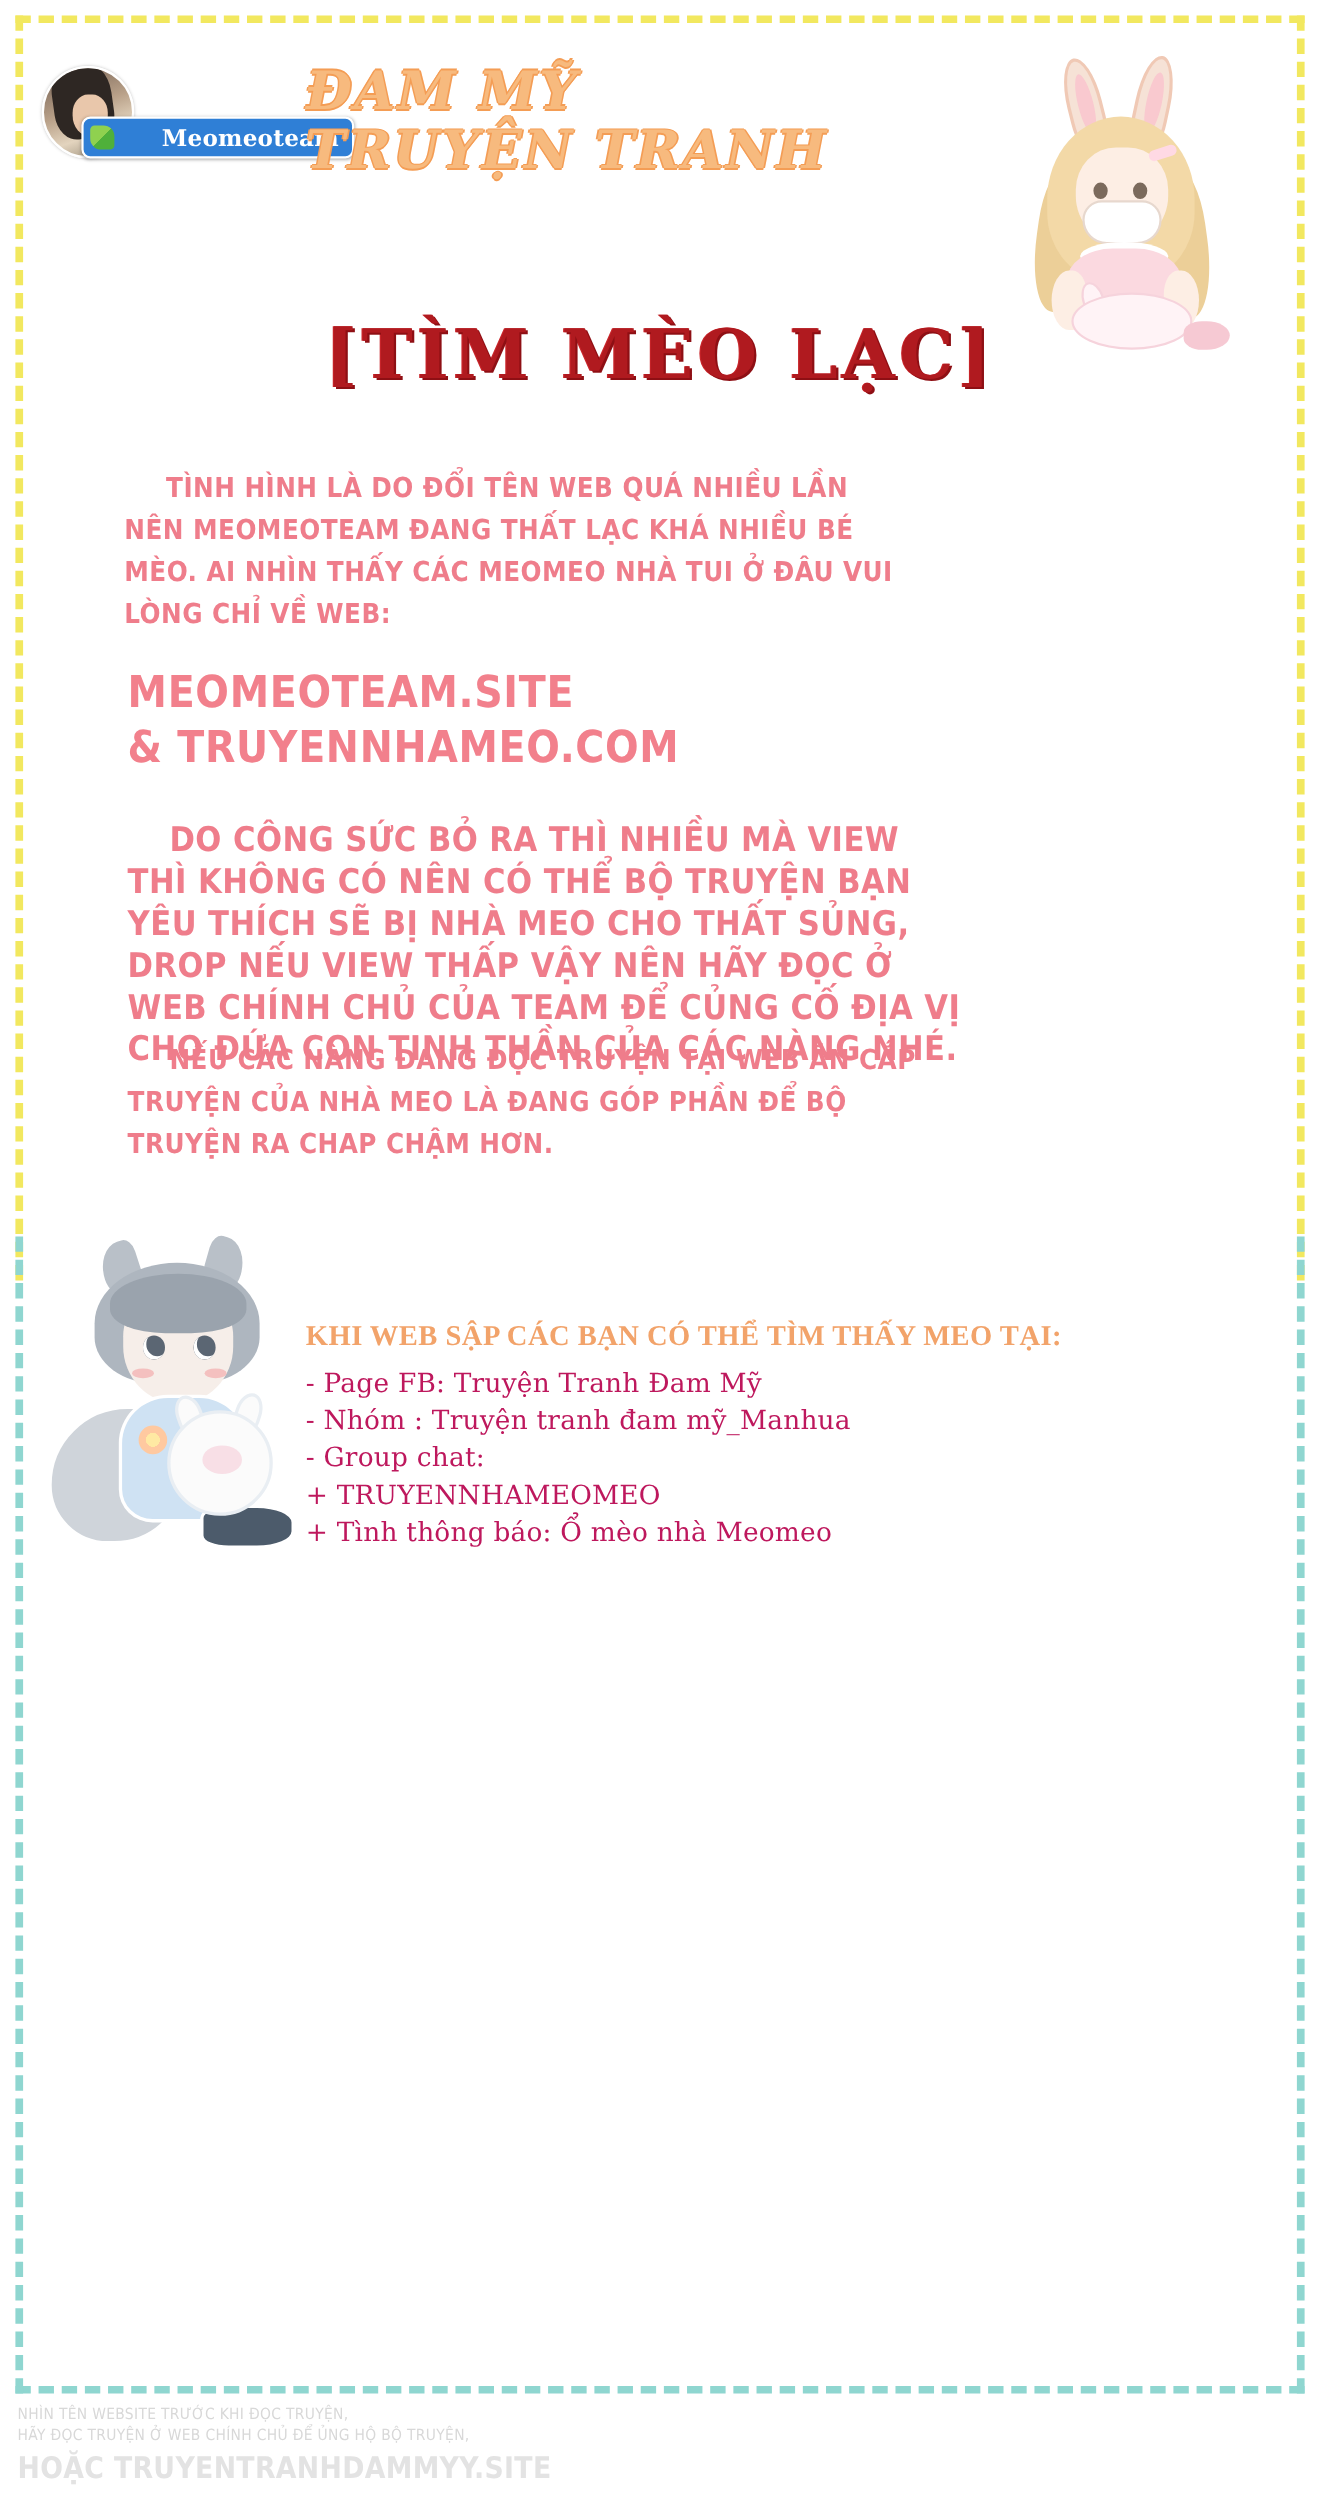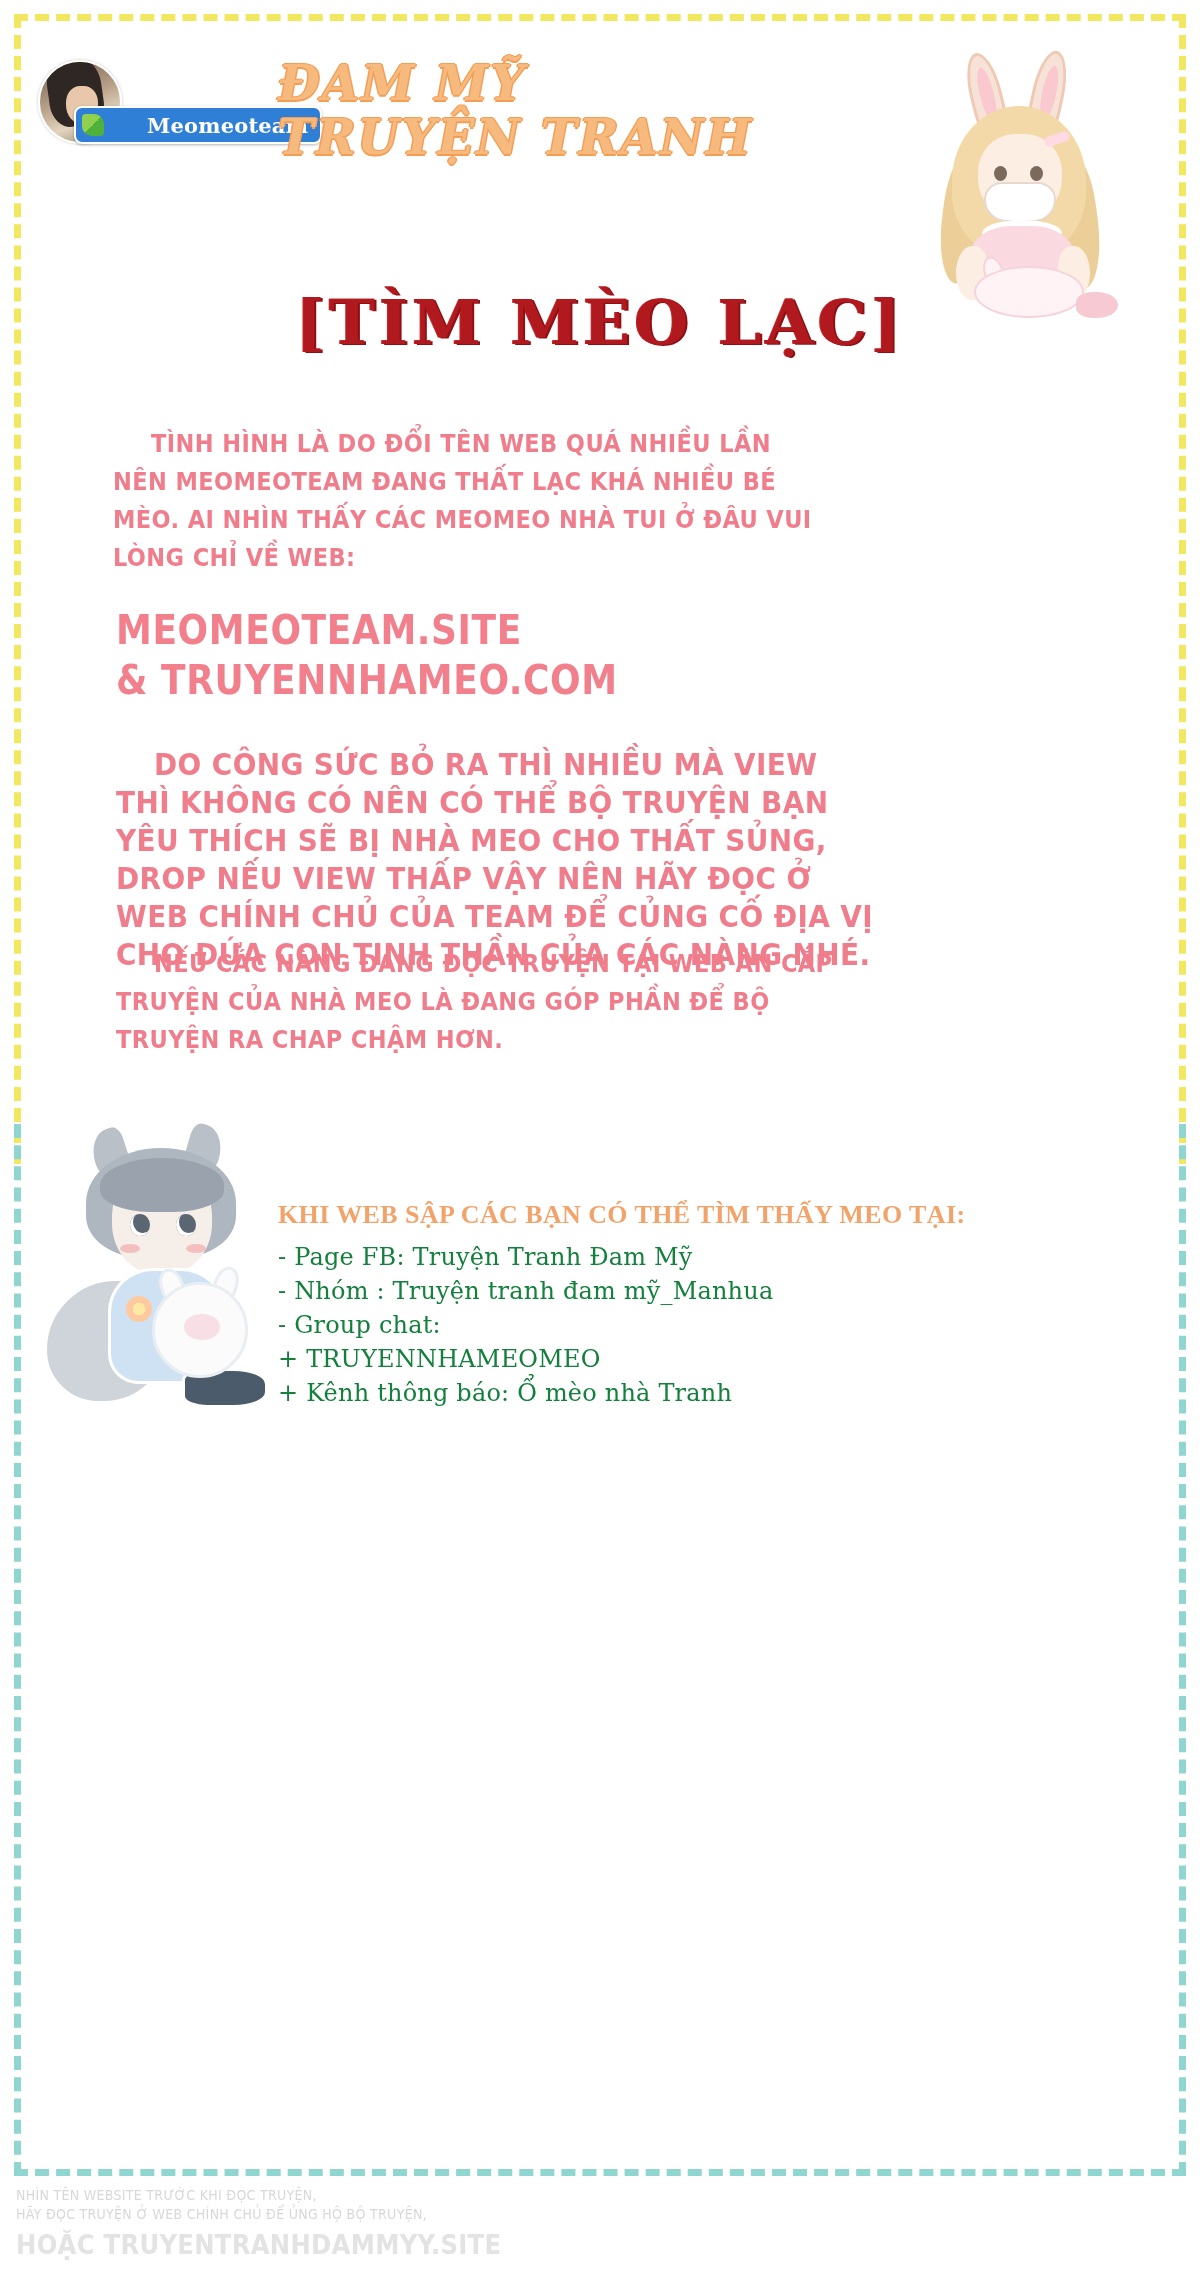--- a/index.html
+++ b/index.html
@@ -254,21 +254,21 @@
   .contact-title {
     color: #f2a36a;
     font-family: Liberation Serif, serif;
     font-weight: bold;
     font-size: 26px;
     letter-spacing: .4px;
     text-transform: uppercase;
     margin-bottom: 10px;
   }
   .contact-line {
-    color: #15803d;
+    color: #be185d;
     font-family: "DejaVu Serif", serif;
     font-size: 24px;
     line-height: 34px;
     letter-spacing: .2px;
   }
 
   
   .footer {
     position: absolute;
     left: 16px;
@@ -382,20 +382,20 @@
   <span class="mb mb-plush-face"></span>
   <span class="mb mb-flower"></span>
 </div>
 
 <div class="contact">
   <div class="contact-title">Khi web sập các bạn có thể tìm thấy meo tại:</div>
   <div class="contact-line">- Page FB: Truyện Tranh Đam Mỹ</div>
   <div class="contact-line">- Nhóm : Truyện tranh đam mỹ_Manhua</div>
   <div class="contact-line">- Group chat:</div>
   <div class="contact-line">+ TRUYENNHAMEOMEO</div>
-  <div class="contact-line">+ Kênh thông báo: Ổ mèo nhà Tranh</div>
+  <div class="contact-line">+ Tình thông báo: Ổ mèo nhà Meomeo</div>
 </div>
 
 <div class="footer">
   <div class="footer-small">Nhìn tên website trước khi đọc truyện,</div>
   <div class="footer-small">hãy đọc truyện ở web chính chủ để ủng hộ bộ truyện,</div>
   <div class="footer-big">HOẶC TRUYENTRANHDAMMYY.SITE</div>
 </div>
 
 </body></html>

